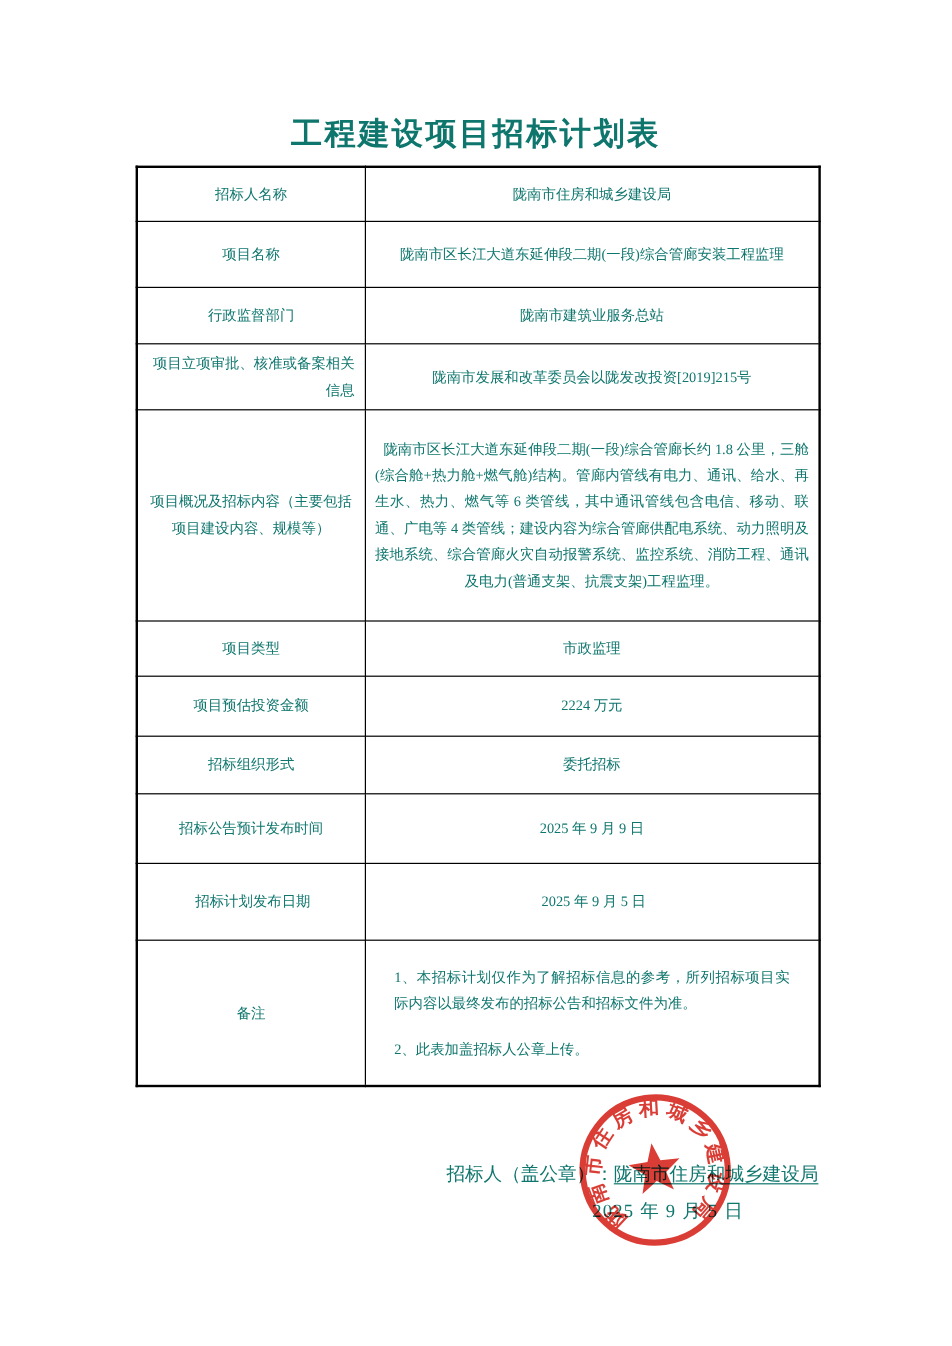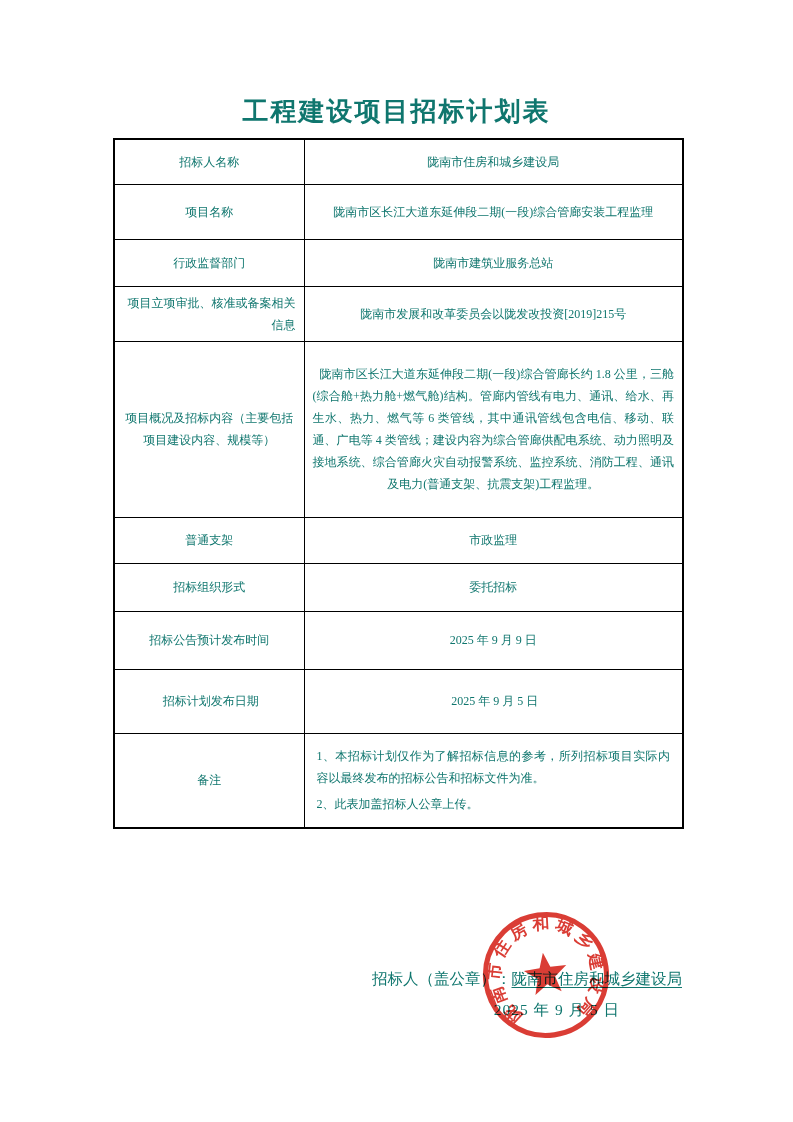--- a/index.html
+++ b/index.html
@@ -39,21 +39,21 @@
     line-height: 22px;
     padding: 3px 8px;
     vertical-align: middle;
     overflow: hidden;
   }
   td.cell-label { text-align: center; }
   td.cell-center { text-align: center; }
   td.cell-just { text-align: justify; text-align-last: center; }
   td.cell-indent { text-indent: 7px; }
   td.cell-left { text-align: justify; text-align-last: left; }
-  td.cell-left div { margin: 4px; font-family: Liberation Serif, serif; }
+  td.cell-left div { margin: 16px; font-family: Liberation Serif, serif; }
   tr.r1  td { height: 45px; }
   tr.r2  td { height: 55px; }
   tr.r3  td { height: 47px; }
   tr.r4  td { height: 55px; text-align: right; }
   tr.r5  td { height: 176px; }
   tr.r6  td { height: 46px; }
   tr.r7  td { height: 50px; }
   tr.r8  td { height: 48px; }
   tr.r9  td { height: 51px; }
   tr.r10 td { height: 58px; }
@@ -120,22 +120,26 @@
       </tr>
       <tr class="r4">
         <td class="cell-label">项目立项审批、核准或备案相关信息</td>
         <td class="cell-just">陇南市发展和改革委员会以陇发改投资[2019]215号</td>
       </tr>
       <tr class="r5">
         <td class="cell-label">项目概况及招标内容（主要包括项目建设内容、规模等）</td>
         <td class="cell-just cell-indent">陇南市区长江大道东延伸段二期(一段)综合管廊长约 1.8 公里，三舱(综合舱+热力舱+燃气舱)结构。管廊内管线有电力、通讯、给水、再生水、热力、燃气等 6 类管线，其中通讯管线包含电信、移动、联通、广电等 4 类管线；建设内容为综合管廊供配电系统、动力照明及接地系统、综合管廊火灾自动报警系统、监控系统、消防工程、通讯及电力(普通支架、抗震支架)工程监理。</td>
       </tr>
       <tr class="r6">
-        <td class="cell-label">普通支架</td>
+        <td class="cell-label">项目类型</td>
         <td class="cell-center">市政监理</td>
+      </tr>
+      <tr class="r7">
+        <td class="cell-label">项目预估投资金额</td>
+        <td class="cell-center">2224 万元</td>
       </tr>
       <tr class="r8">
         <td class="cell-label">招标组织形式</td>
         <td class="cell-center">委托招标</td>
       </tr>
       <tr class="r10">
         <td class="cell-label">招标公告预计发布时间</td>
         <td class="cell-center">2025 年 9 月 9 日</td>
       </tr>
       <tr class="r11">

